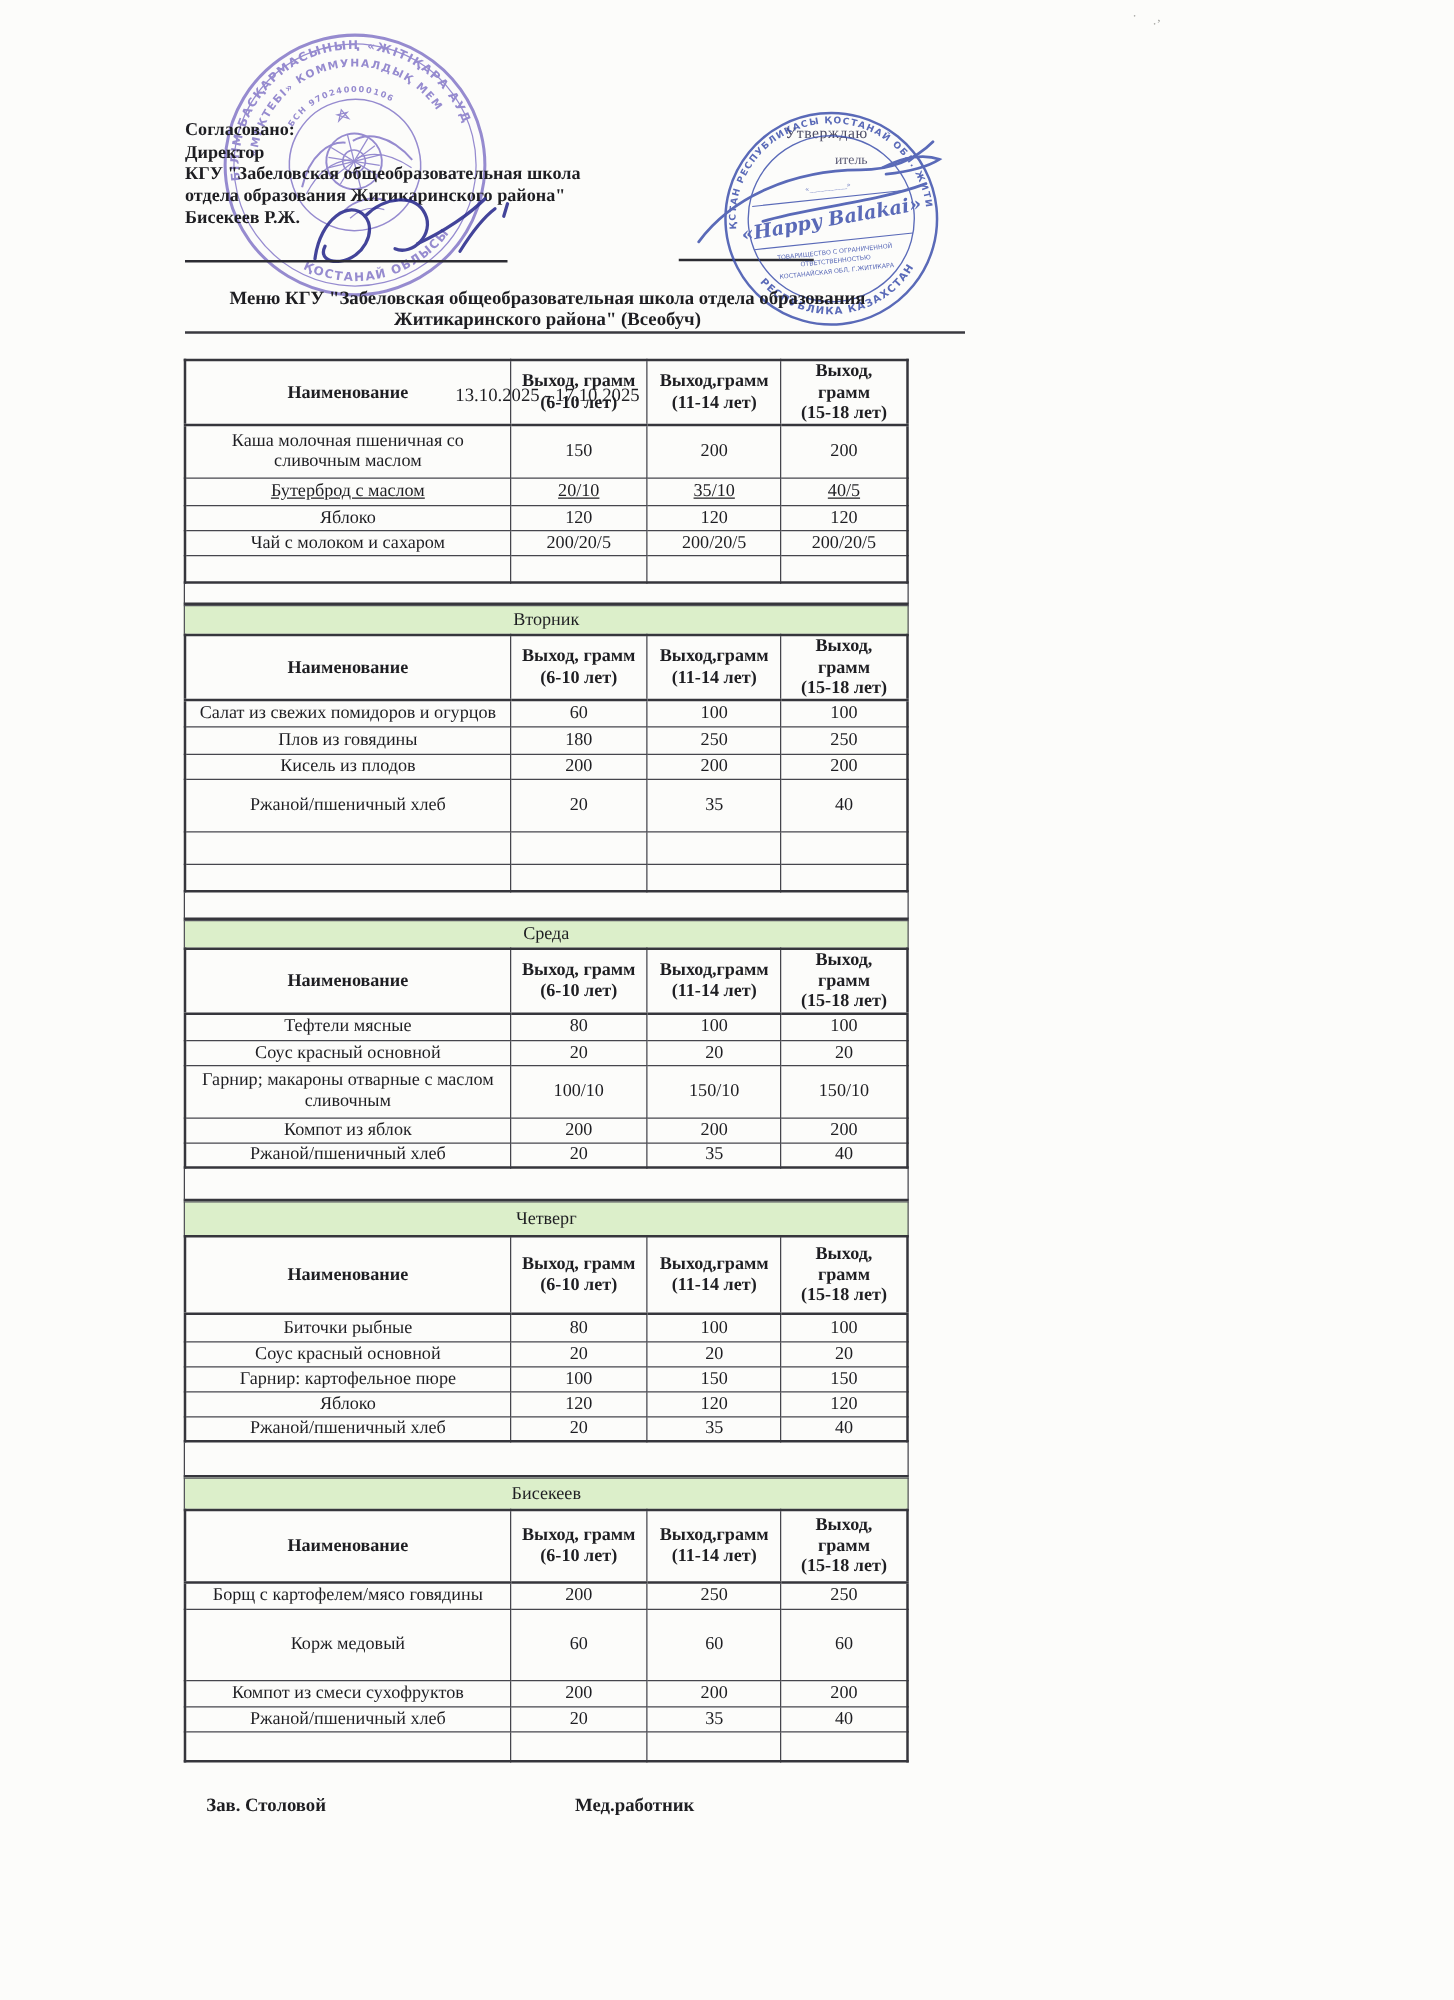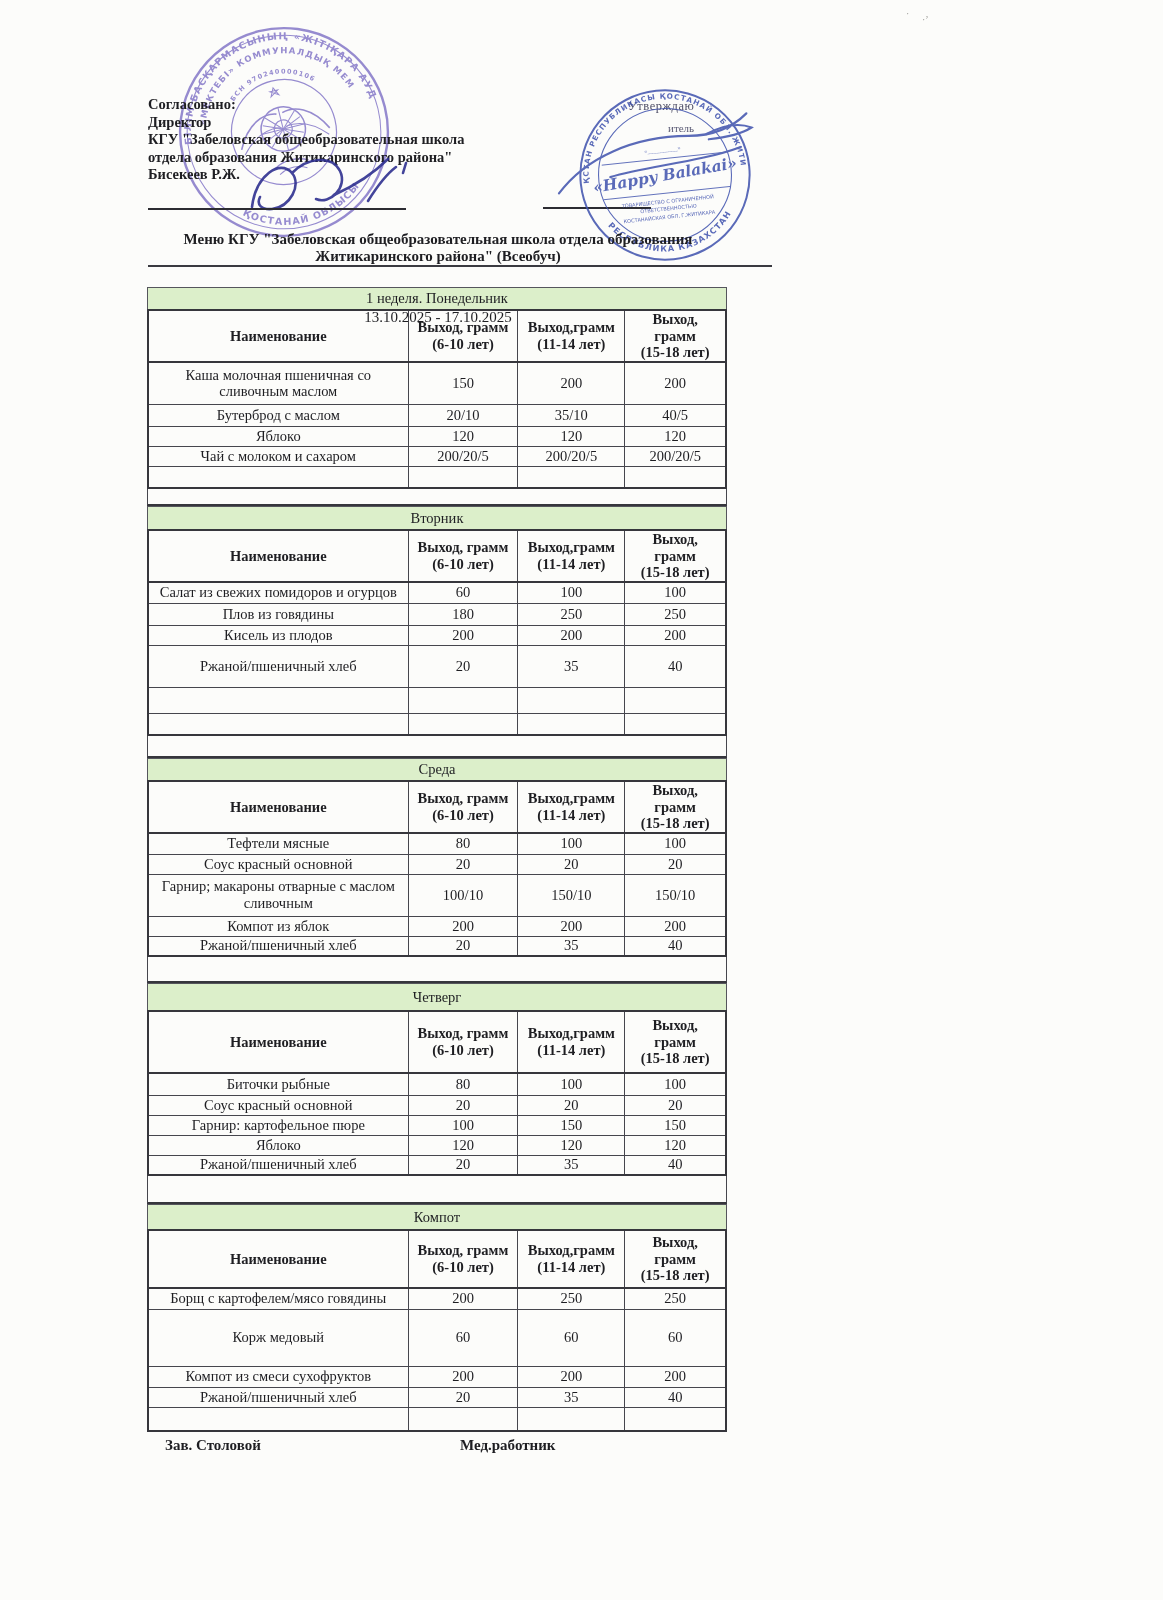--- a/index.html
+++ b/index.html
@@ -156,21 +156,20 @@
 
   <div class="artifact a1">·</div>
   <div class="artifact a2">·’</div>
 
   <div class="title1">Меню КГУ "Забеловская общеобразовательная школа отдела образования</div>
   <div class="title2">Житикаринского района" (Всеобуч)</div>
   <div class="title-underline"></div>
   <div class="date-range">13.10.2025 - 17.10.2025</div>
 
   <div class="tables" id="tables">
-      <div class="day-banner" style="height: 21px;">1 неделя. Понедельник</div>
       <table class="menu">
         <colgroup>
           <col style="width: 45%;">
           <col style="width: 19%;">
           <col style="width: 18.5%;">
           <col style="width: 17.5%;">
         </colgroup>
         <thead>
           <tr style="height: 40px;">
             <th>
@@ -190,21 +189,21 @@
             </th>
           </tr>
         </thead>
         <tbody>
           <tr style="height: 42px;">
             <td>Каша молочная пшеничная со сливочным маслом</td>
             <td>150</td>
             <td>200</td>
             <td>200</td>
           </tr>
-          <tr style="height: 22px;">
+          <tr style="height: 22px; text-decoration: underline;">
             <td>Бутерброд с маслом</td>
             <td>20/10</td>
             <td>35/10</td>
             <td>40/5</td>
           </tr>
           <tr style="height: 20px;">
             <td>Яблоко</td>
             <td>120</td>
             <td>120</td>
             <td>120</td>
@@ -406,21 +405,21 @@
           </tr>
           <tr style="height: 20px;">
             <td>Ржаной/пшеничный хлеб</td>
             <td>20</td>
             <td>35</td>
             <td>40</td>
           </tr>
         </tbody>
       </table>
       <div class="gap-band" style="height: 26px;"></div>
-      <div class="day-banner" style="height: 24px;">Компот</div>
+      <div class="day-banner" style="height: 24px;">Бисекеев</div>
       <table class="menu">
         <colgroup>
           <col style="width: 45%;">
           <col style="width: 19%;">
           <col style="width: 18.5%;">
           <col style="width: 17.5%;">
         </colgroup>
         <thead>
           <tr style="height: 58px;">
             <th>

